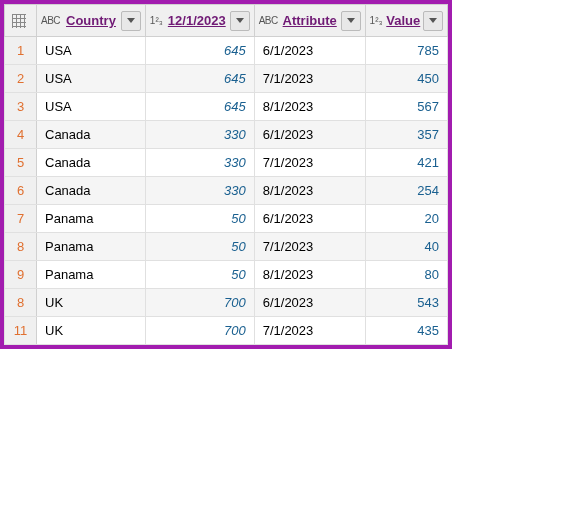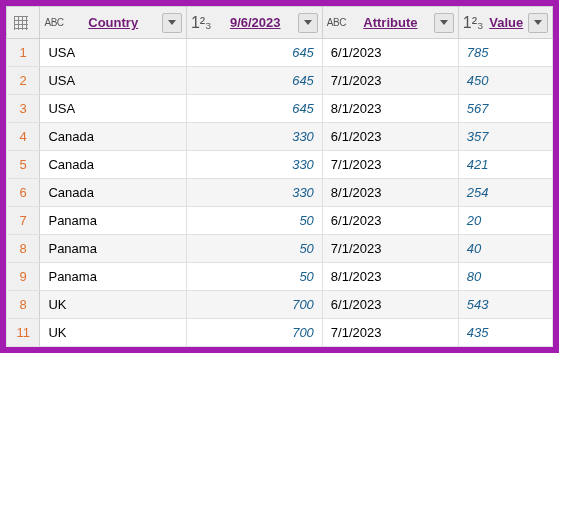--- a/index.html
+++ b/index.html
@@ -9,22 +9,22 @@
     }
 
     body {
       font-family: 'Segoe UI', Arial, sans-serif;
       font-size: 13px;
       background: #fff;
       width: 563px;
     }
 
     .table-container {
-      width: 559px;
-      border: 6px solid #a21caf;
+      width: 452px;
+      border: 4px solid #a21caf;
       overflow: hidden;
     }
 
     table {
       width: 100%;
       border-collapse: collapse;
     }
 
     thead tr {
       background: #f0f0f0;
@@ -124,34 +124,33 @@
     }
 
     td.col-attribute {
       color: #000;
       text-align: left;
       width: 130px;
     }
 
     td.col-value {
       color: #1a6090;
-      text-align: left;
-      font-style: italic;
+      text-align: right;
       width: 90px;
     }
 
     .abc-icon {
       font-size: 10px;
       color: #555;
       font-weight: normal;
       letter-spacing: -0.5px;
     }
 
     .num-icon {
-      font-size: 16px;
+      font-size: 10px;
       color: #555;
       font-weight: normal;
     }
 
     .dropdown-arrow {
       display: inline-block;
       width: 0;
       height: 0;
       border-left: 4px solid transparent;
       border-right: 4px solid transparent;
@@ -190,21 +189,21 @@
             <span class="abc-icon col-icon">ABC</span>
             <span class="col-label">Country</span>
             <span class="header-btn">
               <span class="dropdown-arrow"></span>
             </span>
           </div>
         </th>
         <th>
           <div class="header-cell">
             <span class="num-icon col-icon">1²₃</span>
-            <span class="col-label">9/6/2023</span>
+            <span class="col-label">12/1/2023</span>
             <span class="header-btn">
               <span class="dropdown-arrow"></span>
             </span>
           </div>
         </th>
         <th>
           <div class="header-cell">
             <span class="abc-icon col-icon">ABC</span>
             <span class="col-label">Attribute</span>
             <span class="header-btn">

